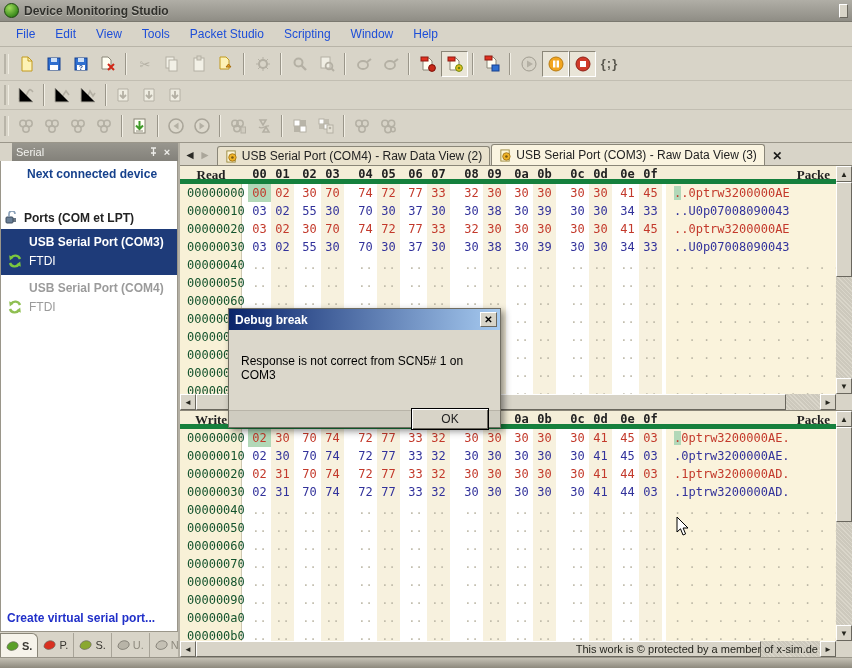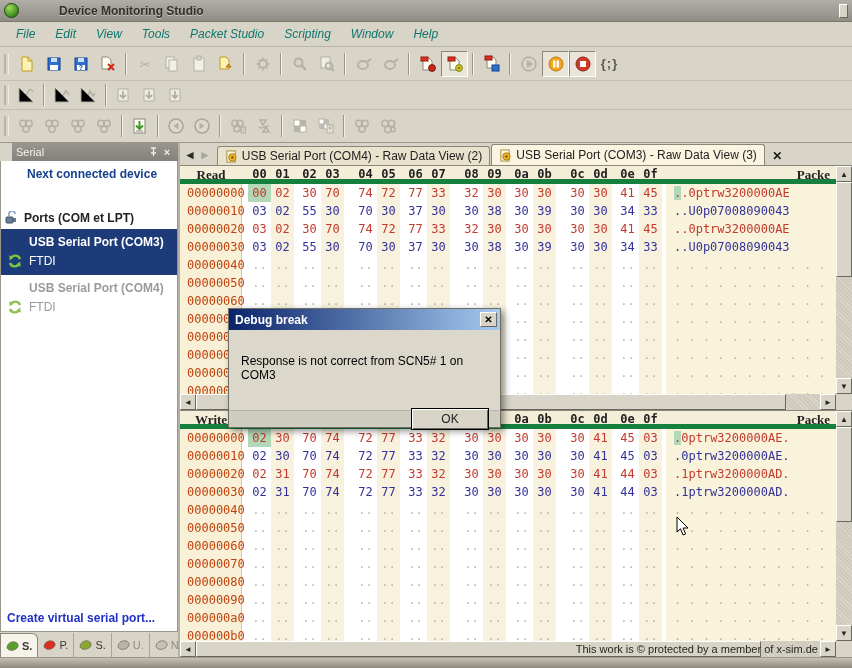--- a/index.html
+++ b/index.html
@@ -2,30 +2,30 @@
 <html><head>
 <meta charset="utf-8">
 <style>
   * { margin:0; padding:0; box-sizing:border-box; }
   html,body { width:852px; height:668px; overflow:hidden; background:#d8d4c8;
     font-family:"Liberation Sans", sans-serif; font-size:12px; color:#222; }
   #app { position:relative; width:852px; height:668px; background:#d8d4c8; }
 
   
   .titlebar { height:22px; background:linear-gradient(#b0aea6,#8f8d85);
-    display:flex; align-items:center; padding:0 4px; border-bottom:1px solid #7a786f;gap:35px; }
+    display:flex; align-items:center; padding:0 4px; border-bottom:1px solid #7a786f; }
   .app-icon { width:15px; height:15px; border-radius:50%;
     background:radial-gradient(circle at 35% 30%, #9fdc5a, #3d8c1e 70%, #235a10);
     border:1px solid #1e4a0e; margin-right:5px; }
   .titlebar .ttl { font-weight:bold; color:#30302c; text-shadow:0 1px 0 #c8c6be; }
   .title-btn { margin-left:auto; width:9px; height:14px; background:#d8d4c8;
     border:1px solid; border-color:#fff #6a675e #6a675e #fff; }
   .menubar { height:25px; background:#d8d4c8; display:flex; align-items:center;
     border-bottom:1px solid #b8b4a8; padding-left:6px; }
-  .menu-item { padding:3px 10px; color:#0f766e; cursor:default;font-style:italic; }
+  .menu-item { padding:3px 10px; color:#1d4ed8; cursor:default; }
 
   
   .toolbar { display:flex; align-items:center; background:#d8d4c8; padding-left:2px; }
   .tb1 { height:34px; border-bottom:1px solid #c2beb2; }
   .tb2 { height:29px; border-bottom:1px solid #c2beb2; }
   .tb3 { height:33px; border-bottom:1px solid #9a968a; }
   .grip { width:5px; height:20px; border-left:2px solid #b8b4a8; border-right:1px solid #efece2; margin:0 4px 0 2px; }
   .tbtn { width:27px; height:26px; display:flex; align-items:center; justify-content:center; }
   .tb2 .tbtn,.tb3 .tbtn { width:26px; height:24px; }
   .tbtn.latched { background:#e9e5d8; border:1px solid; border-color:#8a8678 #fff #fff #8a8678; }
@@ -76,21 +76,21 @@
   .hv-main { display:flex; flex-direction:column; overflow:hidden; }
   .hv-header { height:18px; display:flex; background:#f4eed8; font-weight:bold;
     font-family:"DejaVu Sans Mono", monospace; font-size:12px; border-bottom:5px solid #15803d; }
   .hv-label { width:62px; text-align:center; line-height:17px; font-family:"Liberation Serif", serif; font-size:13px; }
   .hv-cols { display:flex; padding-left:6px; line-height:17px; }
   .hcell { width:23px; text-align:center; }
   .gap2 { margin-right:4px; } .gap4 { margin-right:10px; }
   .hv-packet { flex:1; text-align:right; padding-right:6px; line-height:17px; font-family:"Liberation Serif", serif; font-size:13px; }
   .hv-rows { flex:1; overflow:hidden; background:#fff; }
   .hexrow { display:flex; height:18px; line-height:18px; font-family:"DejaVu Sans Mono", monospace; font-size:12px; }
-  .hr-addr { width:62px; background:#f8f1d7; padding-left:7px; color:#c2410c; border-right:1px solid #cfc9b2; }
+  .hr-addr { width:62px; background:#f8f1d7; padding-left:7px; color:#14532d; border-right:1px solid #cfc9b2; }
   .hr-bytes { display:flex; padding-left:6px; }
   .bcell { width:23px; text-align:center; }
   .bcell.alt { background:#f7f1de; }
   .bcell.sel { background:#b2d8b8; }
   .hr-ascii { flex:1; background:#faf3dc; padding-left:8px; white-space:pre; }
   .hr-ascii .sel { background:#b2d8b8; }
   .row-r { color:#c3392b; } .row-b { color:#32329b; }
   .row-e .bcell,.row-e .hr-ascii { color:#bcb7a6; letter-spacing:0; }
 
   

